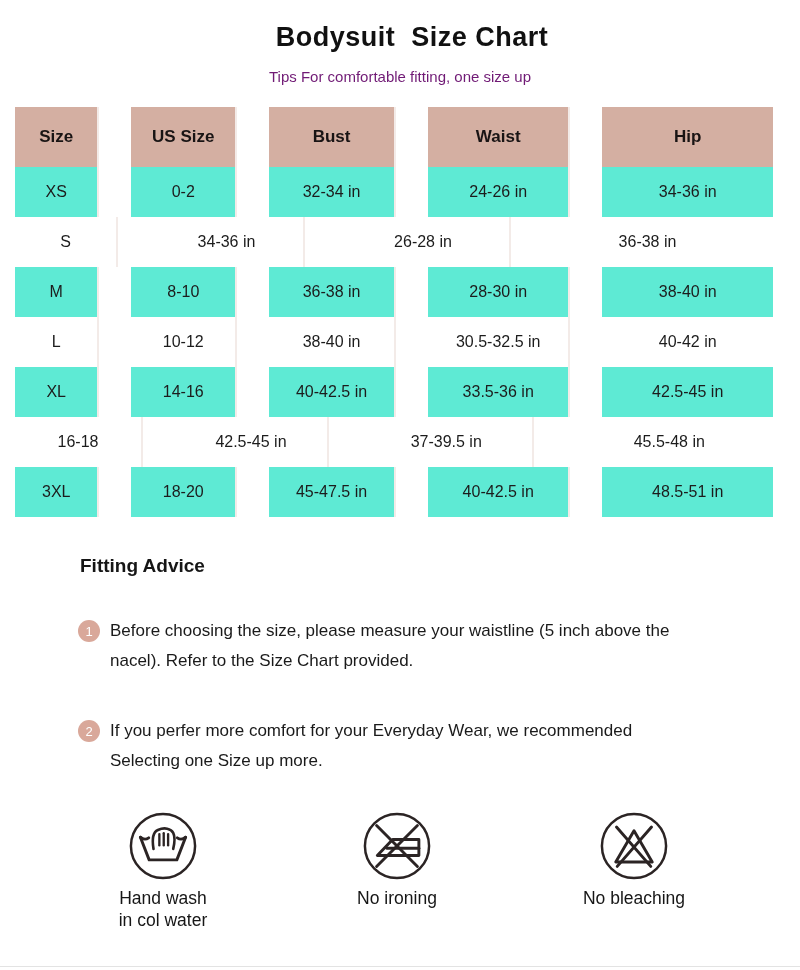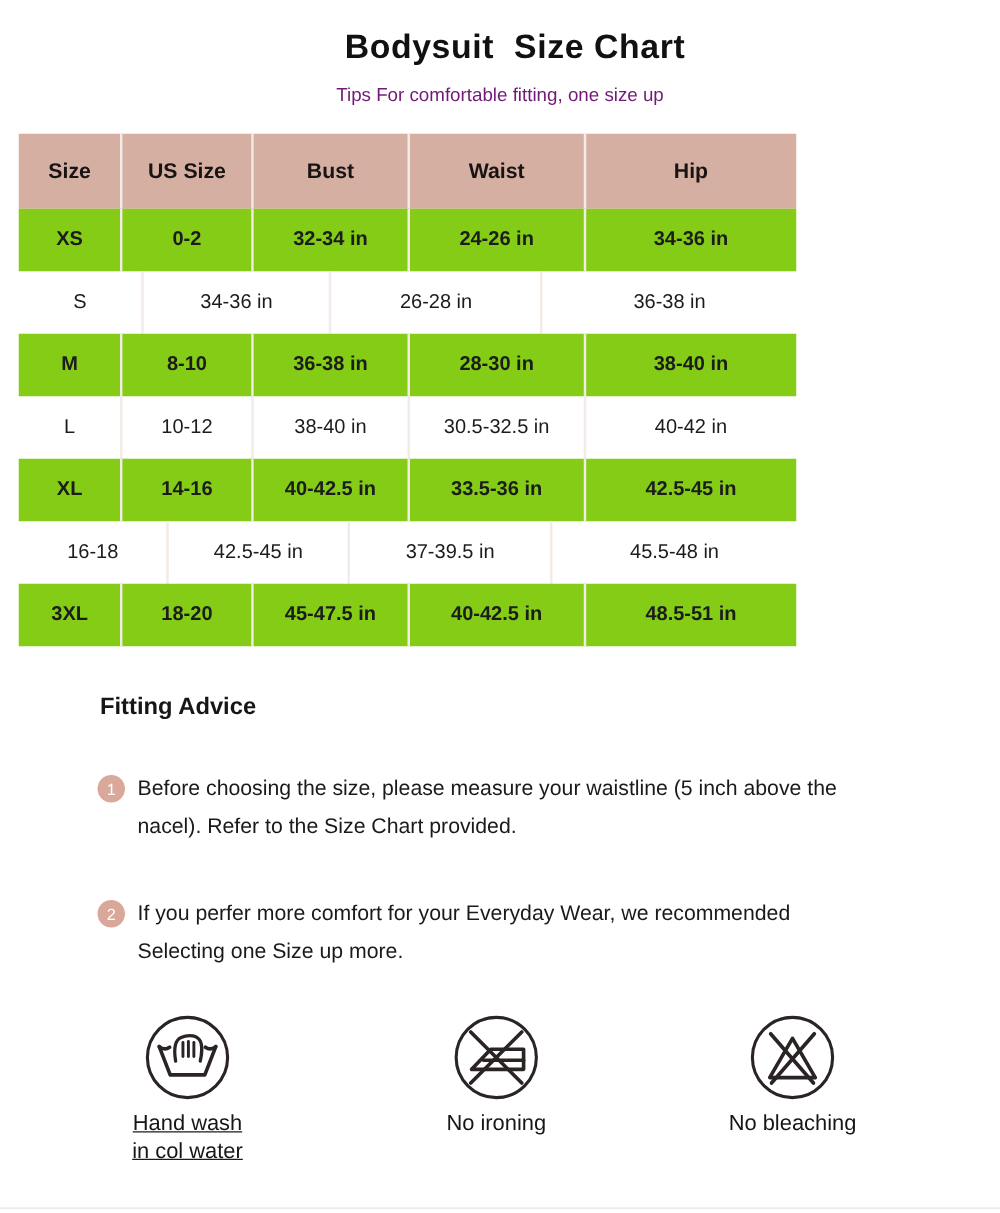--- a/index.html
+++ b/index.html
@@ -31,38 +31,38 @@
     top: 68px; left: 0; width: 100%;
     text-align: center;
     font-size: 15px;
     color: #701a75;
   }
   .size-table {
     position: absolute;
     top: 107px; left: 15px;
     width: 770px;
   }
-  .trow { display: flex; width: 622px; }
+  .trow { display: flex; width: 758px; gap: 32px; }
   .trow .cell {
     display: flex;
     align-items: center;
     justify-content: center;
     height: 50px;
     font-size: 16px;
     text-align: center;
   }
   .trow .cell:not(:last-child) { border-right: 2px solid #f3ebe8; }
   .trow.head .cell {
     height: 60px;
     font-size: 17px;
     font-weight: 700;
     background: #d4afa2;
     color: #191414;
   }
-  .trow.alt .cell { background: #84cc16; font-weight: bold; }
+  .trow.alt .cell { background: #5eead4; }
   .c0 { width: 103px; }
   .c1 { width: 129px; }
   .c2 { width: 155px; }
   .c3 { width: 174px; }
   .c4 { width: 209px; }
   .advice-heading {
     position: absolute;
     top: 555px; left: 80px;
     font-size: 19px;
     font-weight: 700;
@@ -96,21 +96,21 @@
     color: #1a1a1a;
   }
   .care-item {
     position: absolute;
     top: 811px;
     width: 220px;
     display: flex;
     flex-direction: column;
     align-items: center;
   }
-  .care-item.pos-0 { left: 40px; text-decoration: underline; }
+  .care-item.pos-0 { left: 53px; }
   .care-item.pos-1 { left: 287px; }
   .care-item.pos-2 { left: 524px; }
   .care-item svg { display: block; }
   .care-label {
     margin-top: 6px;
     font-size: 17.5px;
     line-height: 22px;
     text-align: center;
     white-space: pre-line;
     color: #161616;

